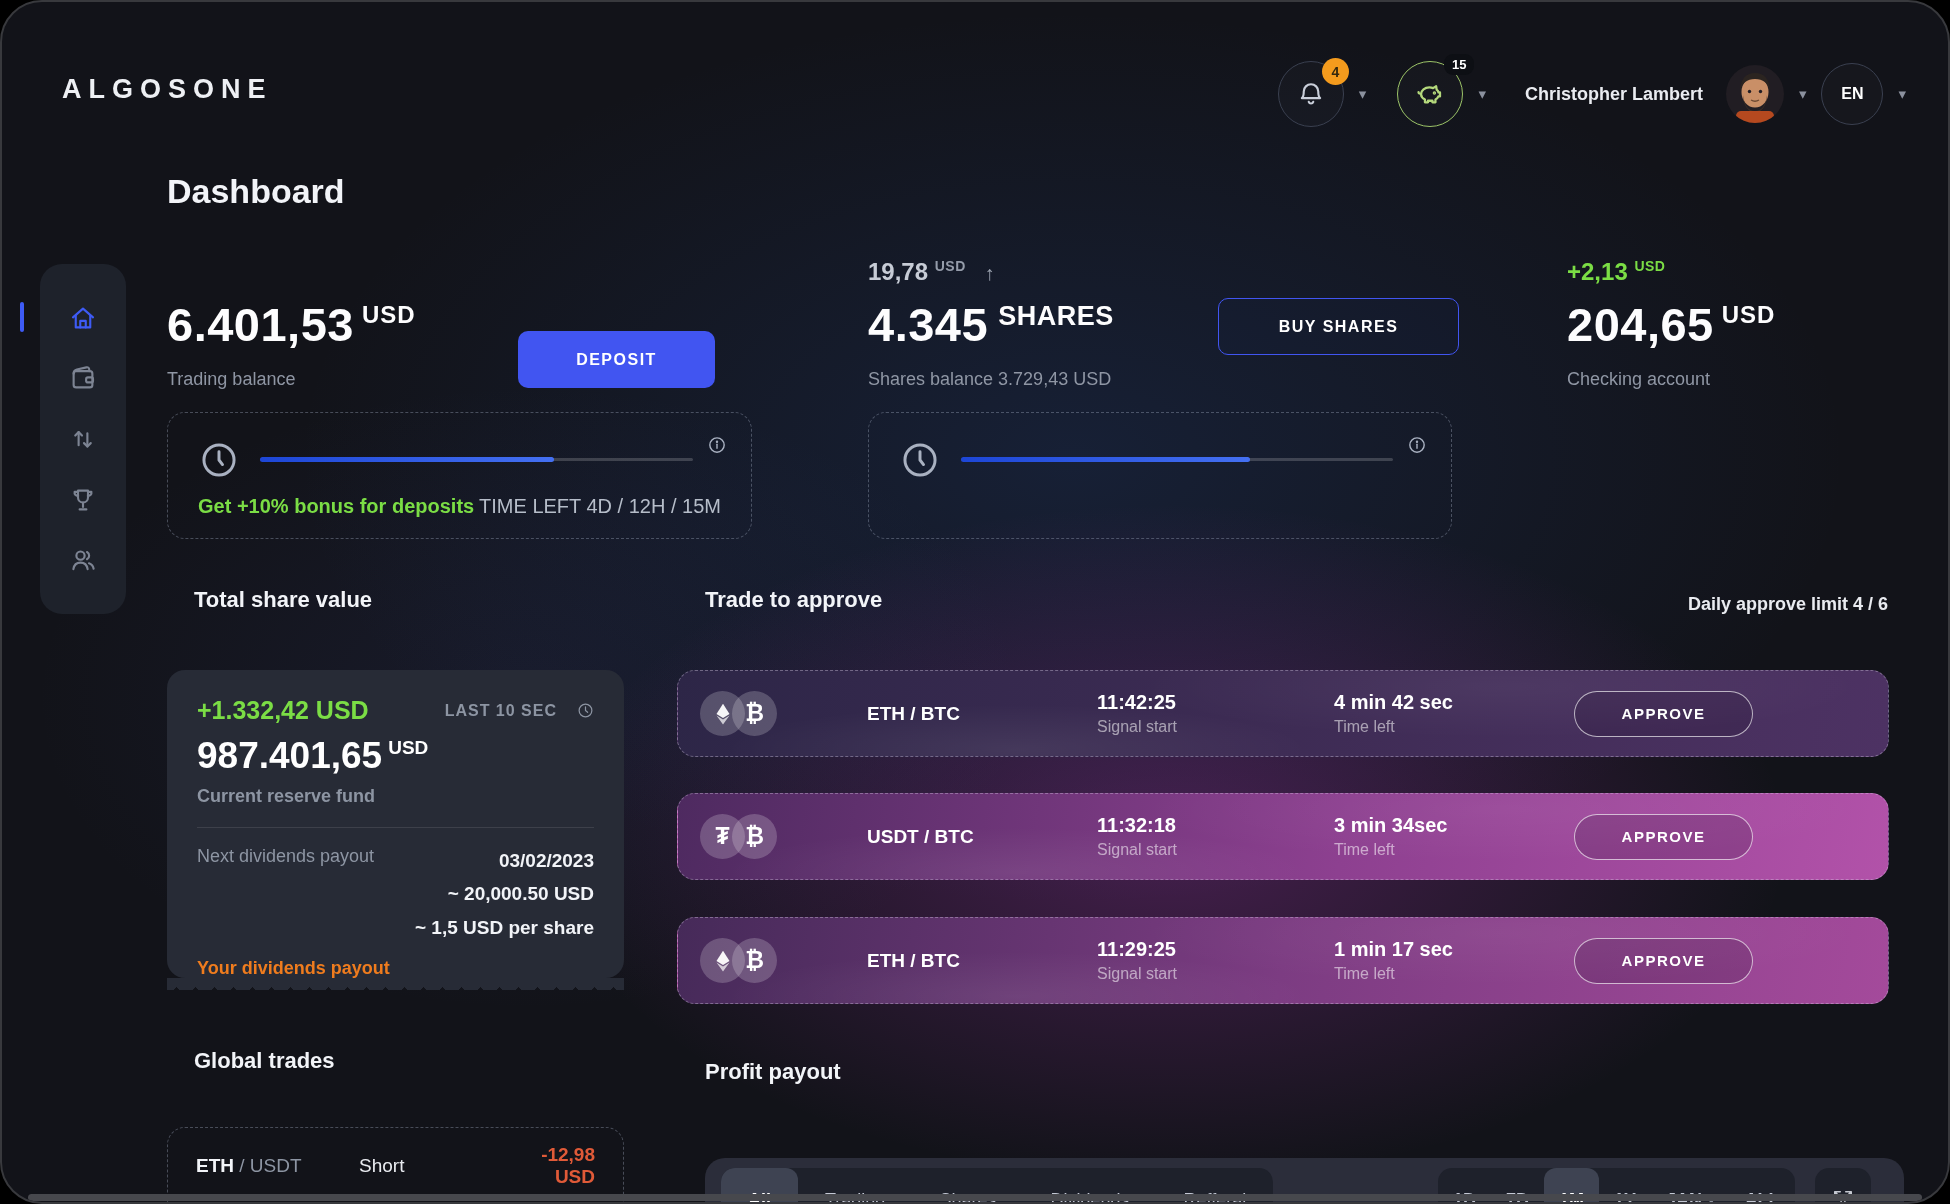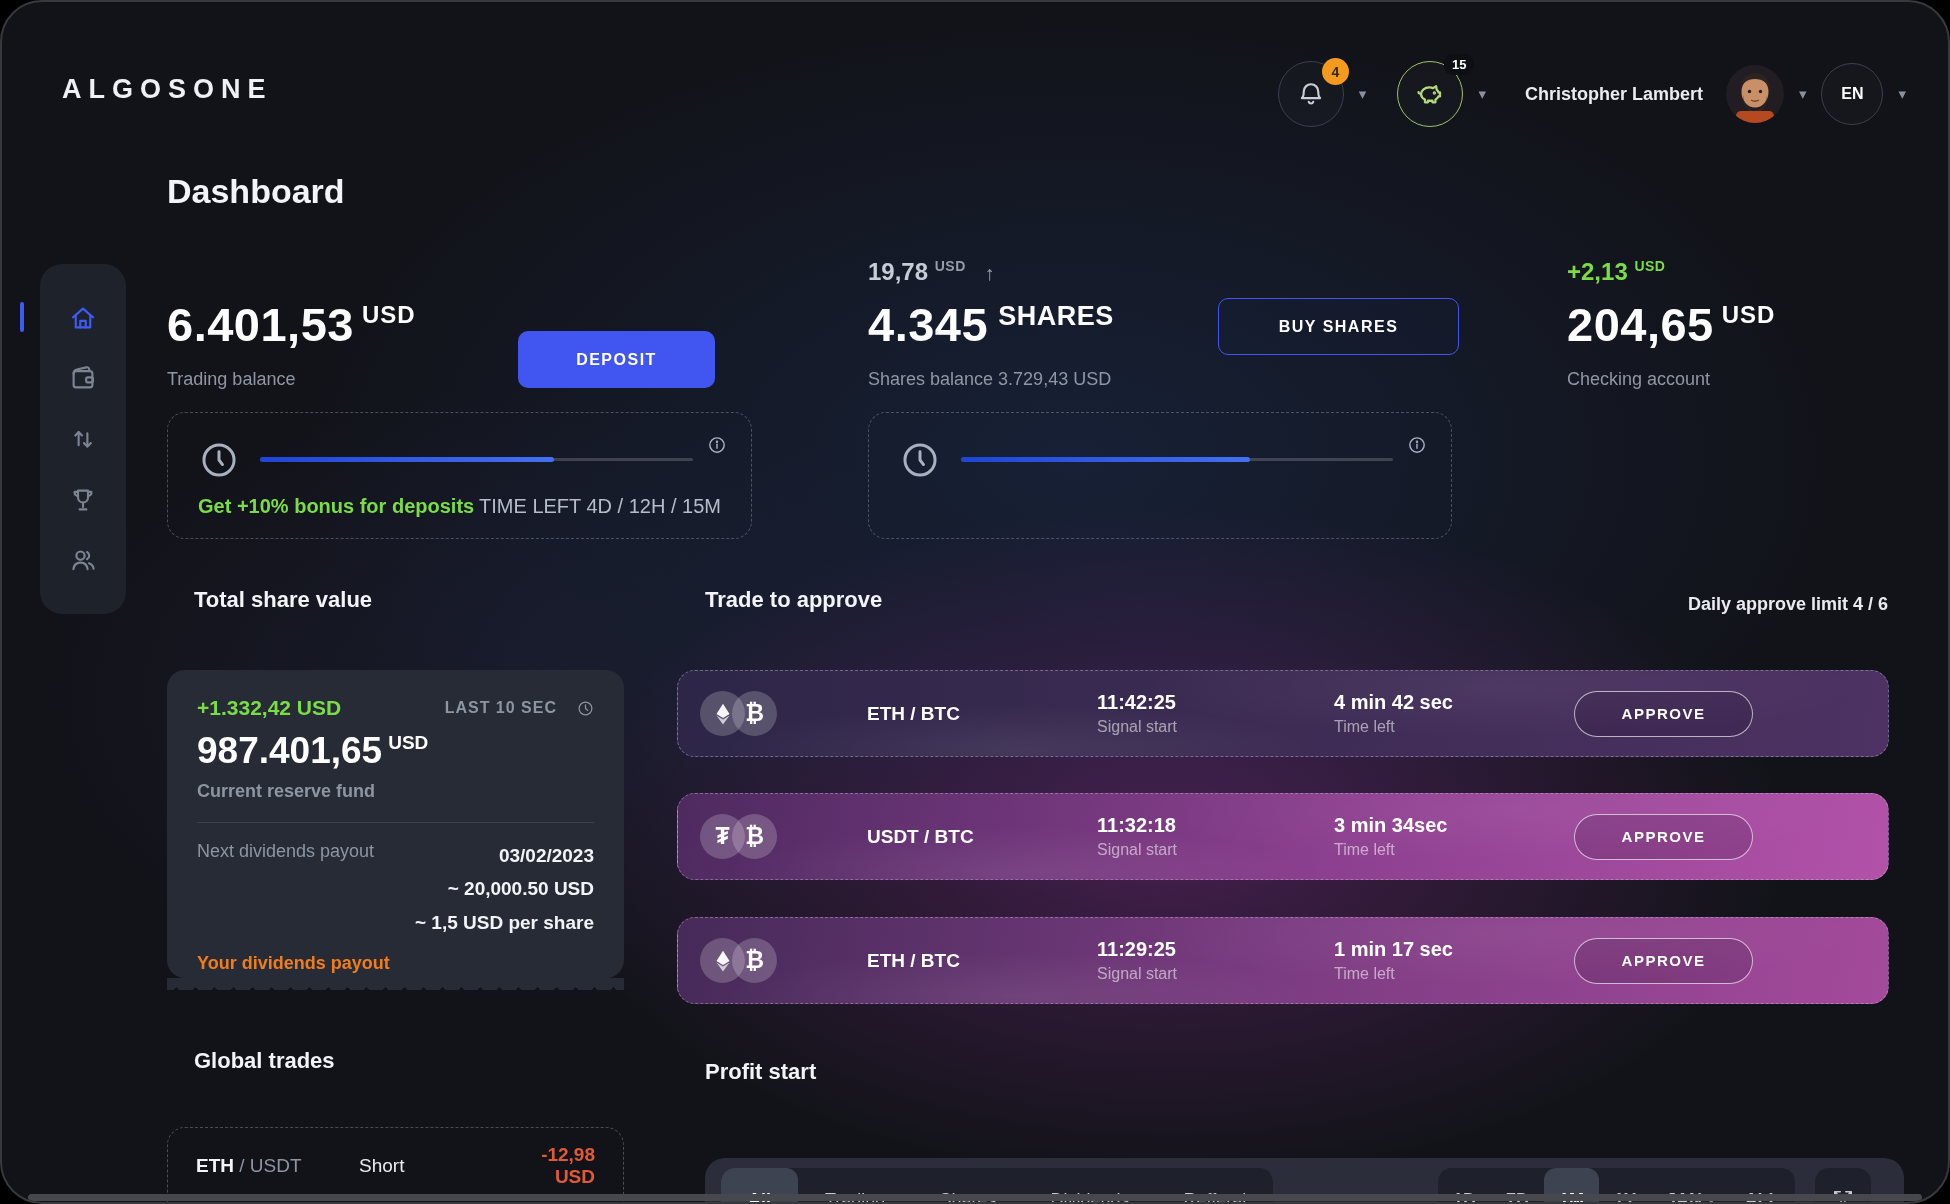--- a/index.html
+++ b/index.html
@@ -64,21 +64,21 @@
   
   .sec-title{color:#f2f4f8;font-size:22px;font-weight:700;}
   .daily-limit{right:60px;top:592px;color:#e9ebf0;font-size:18px;font-weight:700;}
 
   
   .share-card{left:165px;top:668px;width:457px;height:308px;background:#272b36;border-radius:18px;padding:26px 30px;}
   .share-card::after{content:"";position:absolute;left:0;right:0;bottom:-12px;height:12px;
     background:linear-gradient(-45deg, transparent 9px, #272b36 0), linear-gradient(45deg, transparent 9px, #272b36 0);
     background-size:19px 12px;background-repeat:repeat-x;}
   .sc-top{display:flex;justify-content:space-between;align-items:center;}
-  .sc-change{color:var(--green);font-size:21px;font-weight:700;}
+  .sc-change{color:var(--green);font-size:25px;font-weight:700;}
   .sc-updated{color:#8d95a3;font-size:16px;letter-spacing:1px;display:flex;align-items:center;gap:20px;font-weight:bold;}
   .sc-updated .ic{width:17px;height:17px;color:#8d95a3;}
   .sc-amount{margin-top:12px;color:#fff;font-size:37px;font-weight:700;line-height:1;}
   .sc-amount sup{font-size:19px;vertical-align:14px;margin-left:6px;}
   .sc-sub{margin-top:12px;color:#8d95a3;font-size:18px;font-weight:bold;}
   .sc-div{margin:20px 0 16px;border-top:1px solid rgba(255,255,255,0.10);}
   .sc-payout{display:flex;justify-content:space-between;}
   .sc-pl{color:#8d95a3;font-size:18px;padding-top:2px;}
   .sc-pr{text-align:right;color:#f2f4f8;font-size:19px;font-weight:700;line-height:1.75;margin-left:19px;}
   .sc-orange{margin-top:14px;color:var(--orange);font-size:18px;font-weight:600;cursor:pointer;}
@@ -369,21 +369,21 @@
       <div class="tsub">Signal start</div>
     </div>
     <div class="tcol w2">
       <div class="tval">1 min 17 sec</div>
       <div class="tsub">Time left</div>
     </div>
     <div class="btn btn-approve">APPROVE</div>
   </div>
 
   <div class="abs sec-title" style="left:192px;top:1046px;">Global trades</div>
-  <div class="abs sec-title" style="left:703px;top:1057px;">Profit start</div>
+  <div class="abs sec-title" style="left:703px;top:1057px;">Profit payout</div>
 
   <div class="abs global-card">
     <div class="grow">
       <span class="g-pair"><span>ETH</span> <span class="q">/ USDT</span></span>
       <span class="g-dir">Short</span>
       <span class="g-pnl red">-12,98 USD</span>
     </div>
   </div>
 
   <div class="abs chart-panel">

